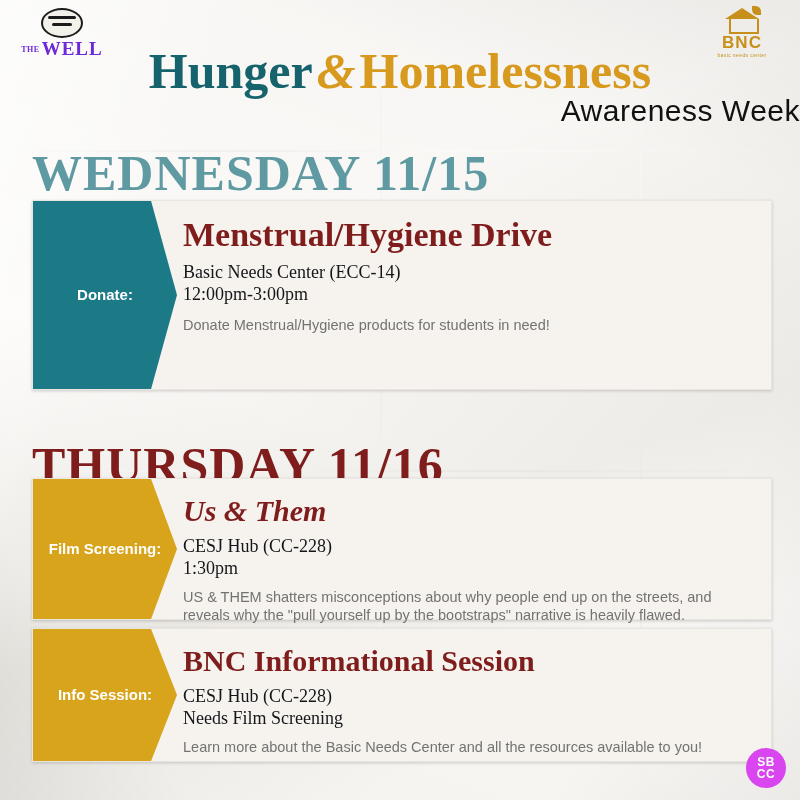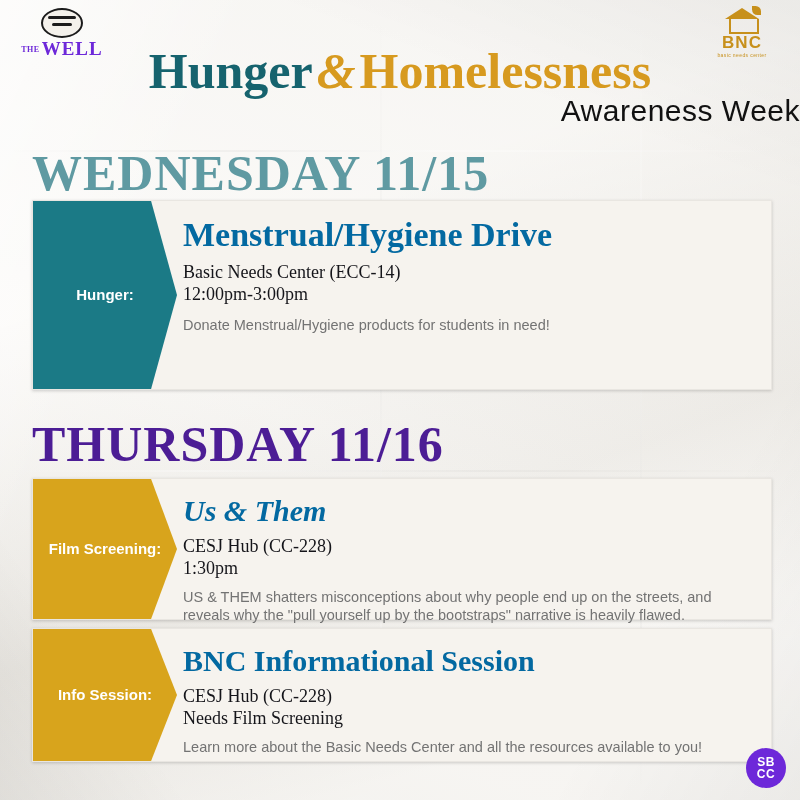--- a/index.html
+++ b/index.html
@@ -176,21 +176,21 @@
   .day {
     position: absolute;
     left: 32px;
     font-family: "Liberation Serif", serif;
     font-weight: bold;
     font-size: 50px;
     letter-spacing: 1px;
     line-height: 1;
   }
   .day.wed { top: 148px; color: #5f9aa2; }
-  .day.thu { top: 419px; color: #4c1d95; }
+  .day.thu { top: 440px; color: #7f1d1d; }
 
   
   .card {
     position: absolute;
     left: 32px;
     right: 28px;
     background: #f6f3ee;
     box-shadow: 0 1px 3px rgba(0,0,0,0.18);
     border: 1px solid rgba(0,0,0,0.05);
   }
@@ -219,21 +219,21 @@
     position: absolute;
     left: 150px;
     right: 12px;
     top: 0;
     bottom: 0;
     padding-top: 16px;
   }
   .ev-title {
     font-family: "Liberation Serif", serif;
     font-weight: bold;
-    color: #0369a1;
+    color: #7f1d1d;
     line-height: 1.05;
   }
   .ev-title.big { font-size: 34px; }
   .ev-title.italic { font-style: italic; font-size: 30px; }
   .ev-title.med { font-size: 30px; }
   .ev-meta {
     font-family: "Liberation Serif", serif;
     font-size: 18px;
     color: #15151a;
     line-height: 1.25;
@@ -248,21 +248,21 @@
   }
   .ev-desc.tight { margin-top: 8px; }
 
   
   .sbcc {
     position: absolute;
     right: 14px;
     bottom: 12px;
     width: 40px; height: 40px;
     border-radius: 50%;
-    background: #6d28d9;
+    background: #d946ef;
     color: #fff;
     font-weight: bold;
     font-size: 12px;
     line-height: 1.0;
     display: flex;
     flex-direction: column;
     align-items: center;
     justify-content: center;
     letter-spacing: 0.5px;
   }
@@ -298,21 +298,21 @@
   <div class="title-wrap">
     <div class="title-line1">
       <span>Hunger</span><span class="amp">&amp;</span><span class="homeless">Homelessness</span>
     </div>
     <div class="title-line2">Awareness Week</div>
   </div>
 
   <div class="day wed">WEDNESDAY 11/15</div>
 
   <div class="card c-wed">
-    <div class="tag teal">Hunger:</div>
+    <div class="tag teal">Donate:</div>
     <div class="card-body">
       <div class="ev-title big">Menstrual/Hygiene Drive</div>
       <div class="ev-meta">Basic Needs Center (ECC-14)</div>
       <div class="ev-meta" style="margin-top:0">12:00pm-3:00pm</div>
       <div class="ev-desc">Donate Menstrual/Hygiene products for students in need!</div>
     </div>
   </div>
 
   <div class="day thu">THURSDAY 11/16</div>
 

